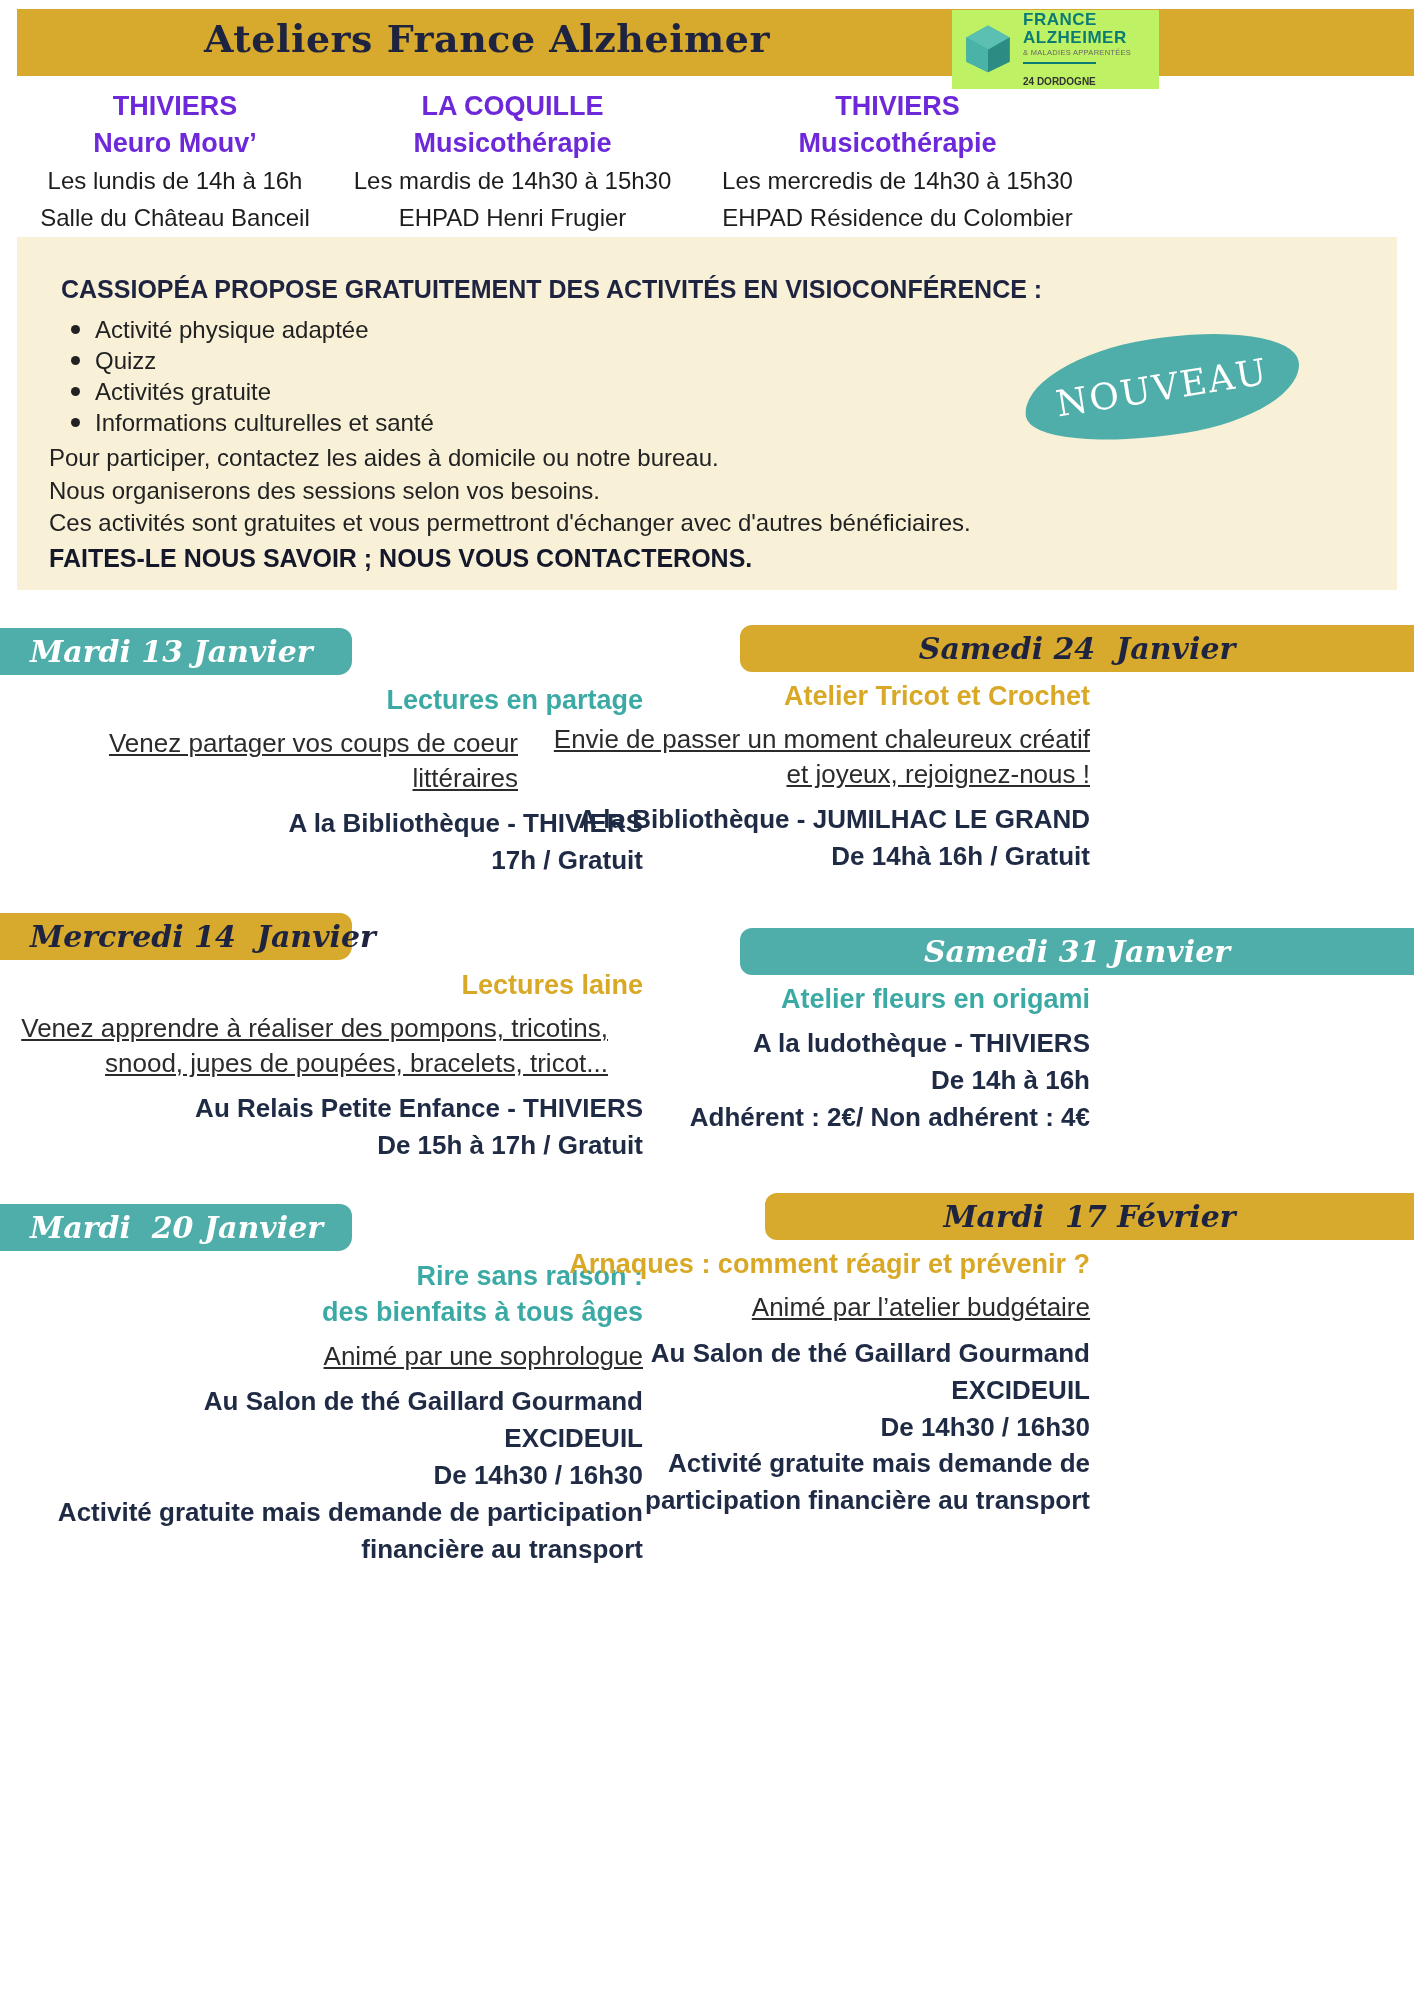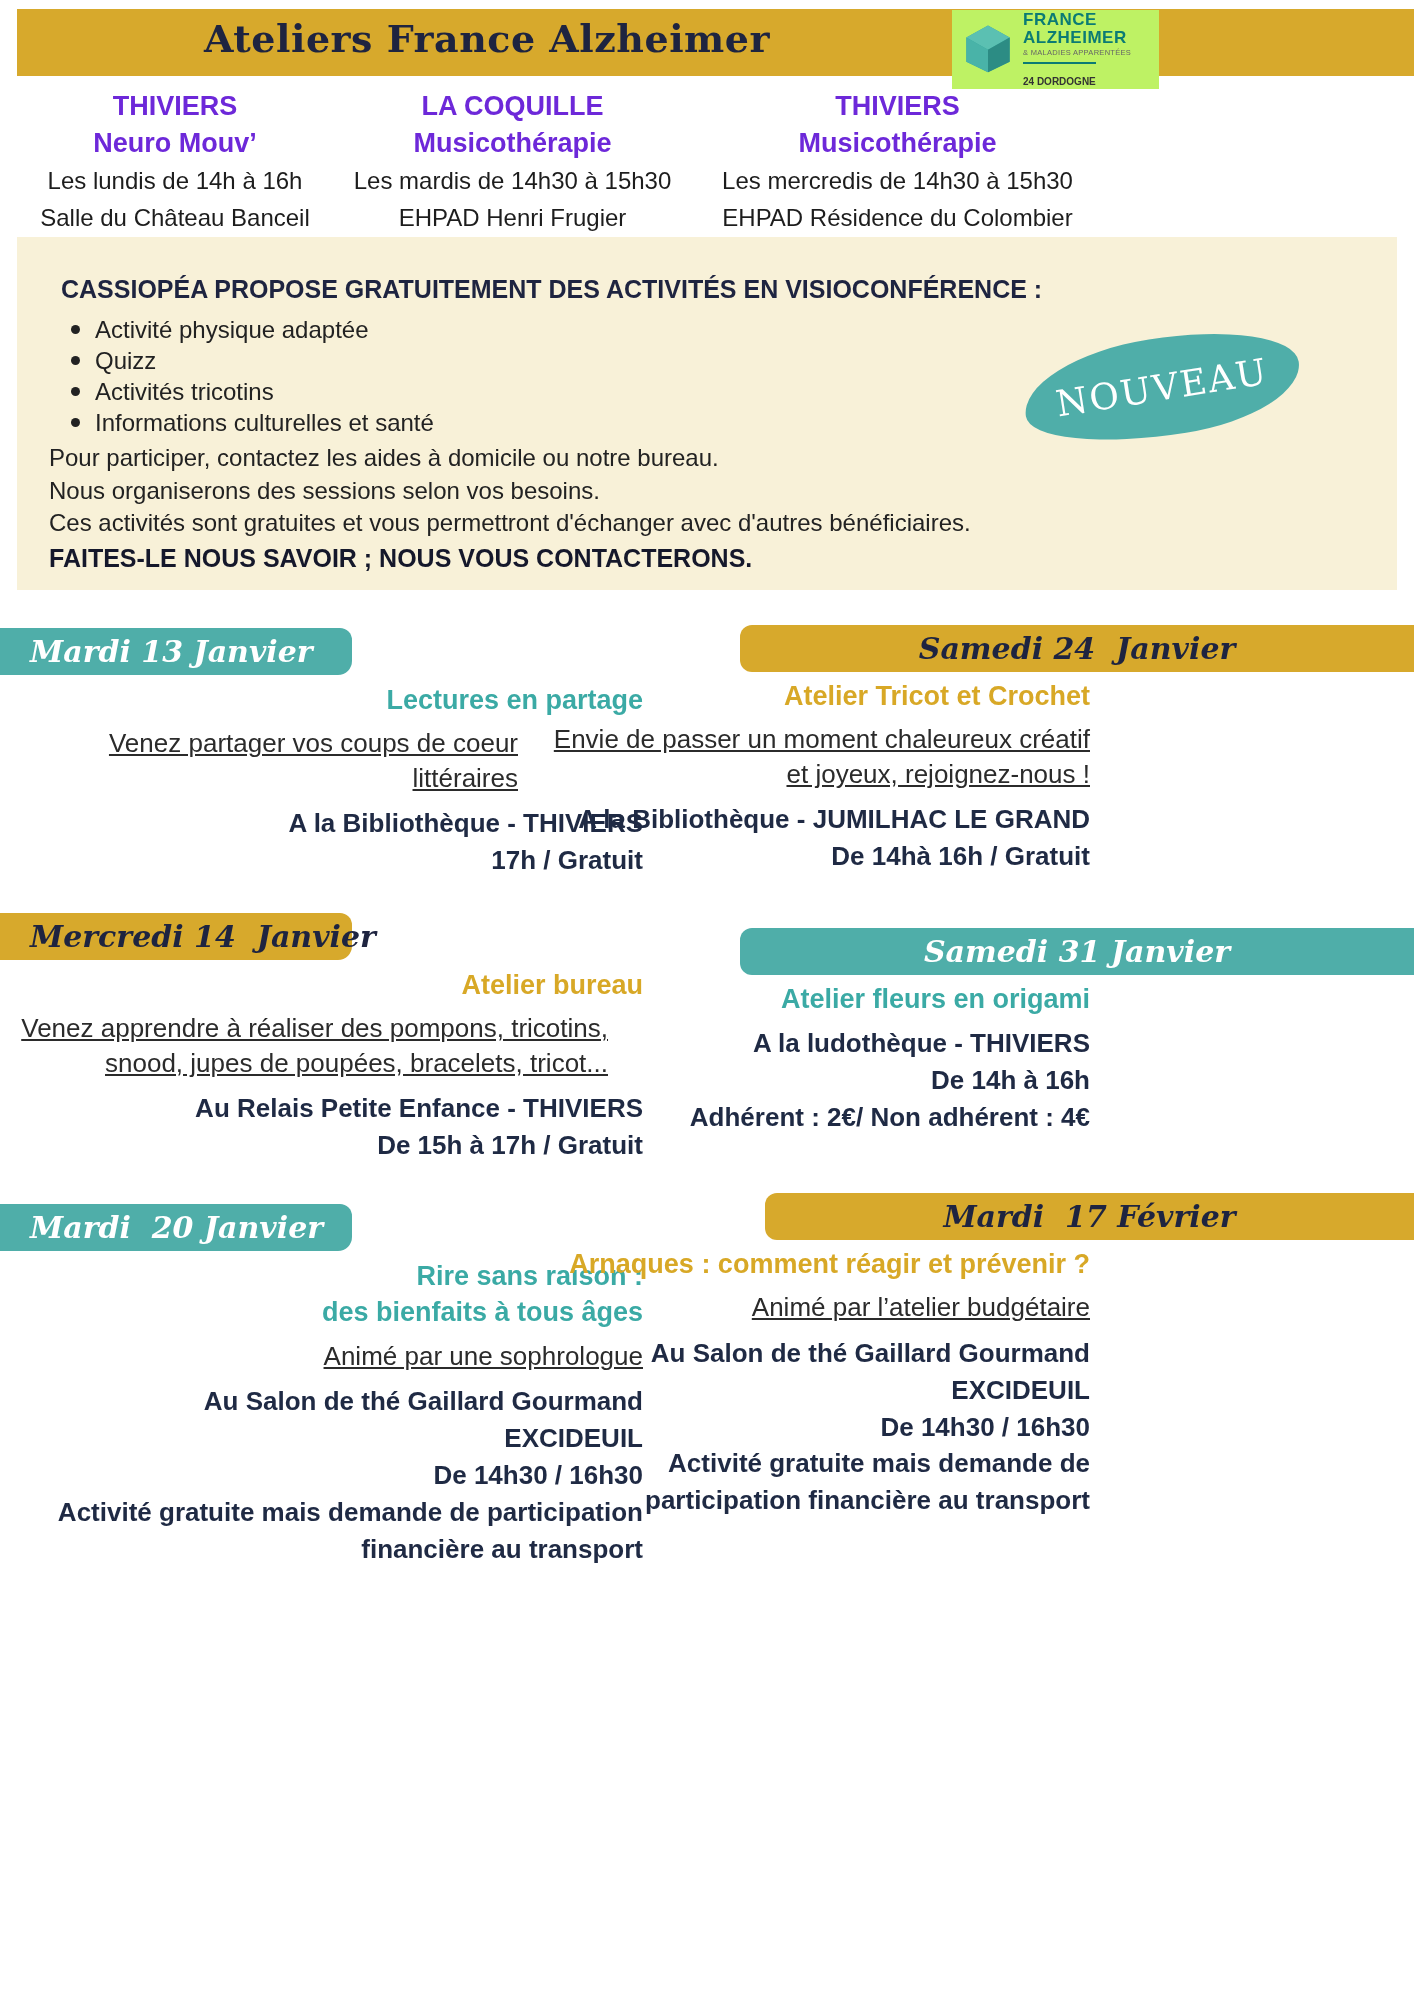--- a/index.html
+++ b/index.html
@@ -117,21 +117,21 @@
     <div class="activity">Musicothérapie</div>
     <div class="schedule">Les mercredis de 14h30 à 15h30</div>
     <div class="location">EHPAD Résidence du Colombier</div>
   </div>
 
   <div class="visio-box">
     <div class="visio-heading">CASSIOPÉA PROPOSE GRATUITEMENT DES ACTIVITÉS EN VISIOCONFÉRENCE :</div>
     <ul class="visio-list">
       <li><span class="dot"></span><span>Activité physique adaptée</span></li>
       <li><span class="dot"></span><span>Quizz</span></li>
-      <li><span class="dot"></span><span>Activités tricotins</span></li>
+      <li><span class="dot"></span><span>Activités gratuite</span></li>
       <li><span class="dot"></span><span>Informations culturelles et santé</span></li>
     </ul>
     <div class="visio-par">Pour participer, contactez les aides à domicile ou notre bureau.
 Nous organiserons des sessions selon vos besoins.
 Ces activités sont gratuites et vous permettront d'échanger avec d'autres bénéficiaires.</div>
     <div class="visio-footer">FAITES-LE NOUS SAVOIR ; NOUS VOUS CONTACTERONS.</div>
   </div>
 
   <div class="nouveau">
     <span>NOUVEAU</span>
@@ -147,21 +147,21 @@
       <div class="event-details">A la Bibliothèque - THIVIERS
 17h / Gratuit</div>
     </div>
   </section>
 
   <section class="event" style="top:905px;">
     <div class="banner gold left-side">
       <span>Mercredi 14  Janvier</span>
     </div>
     <div class="event-body-left">
-      <h3 class="event-title gold-text">Atelier bureau</h3>
+      <h3 class="event-title gold-text">Lectures laine</h3>
       <p class="event-desc w590">Venez apprendre à réaliser des pompons, tricotins, snood, jupes de poupées, bracelets, tricot...</p>
       <div class="event-details">Au Relais Petite Enfance - THIVIERS
 De 15h à 17h / Gratuit</div>
     </div>
   </section>
 
   <section class="event" style="top:1196px;">
     <div class="banner teal left-side">
       <span>Mardi  20 Janvier</span>
     </div>

